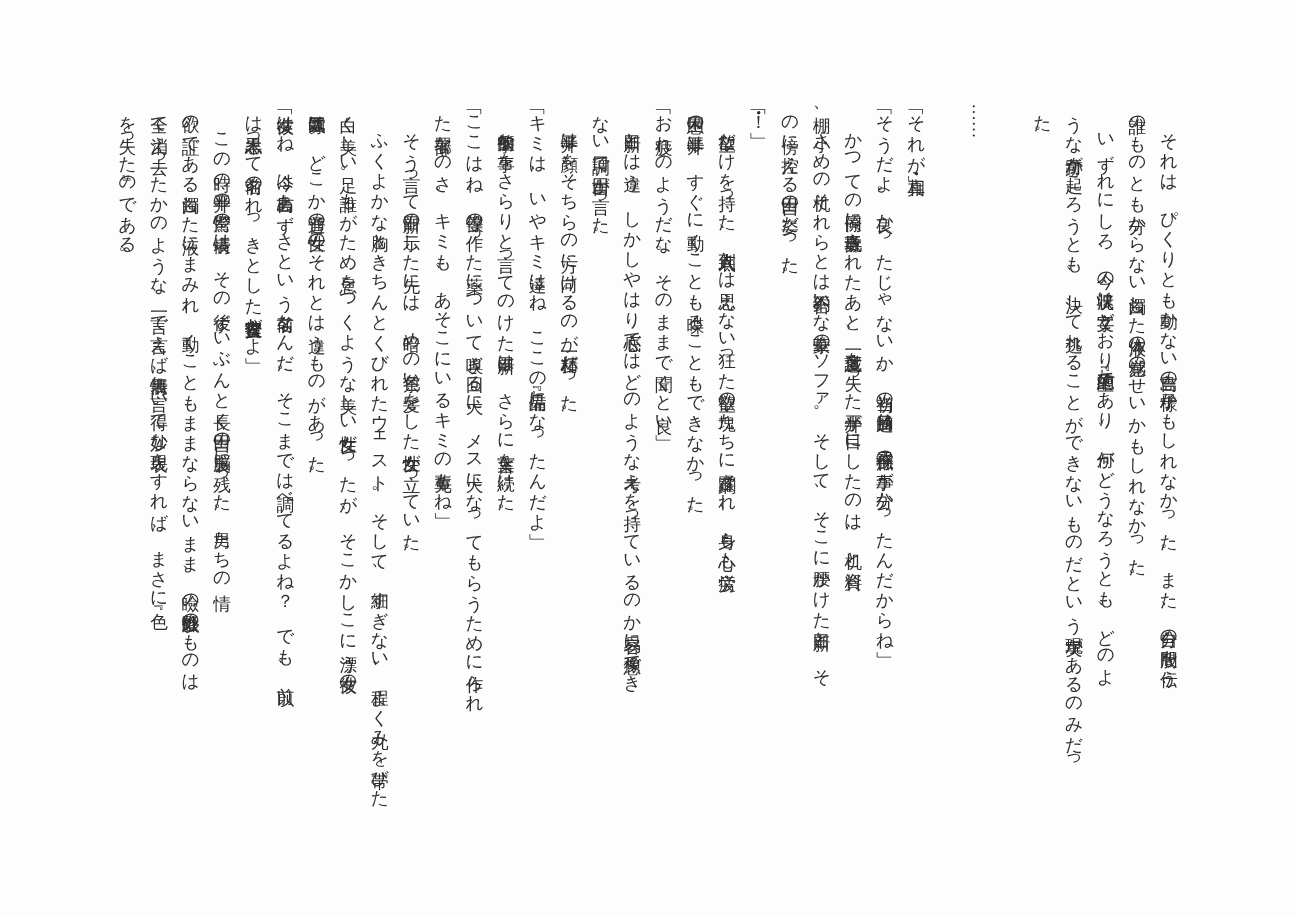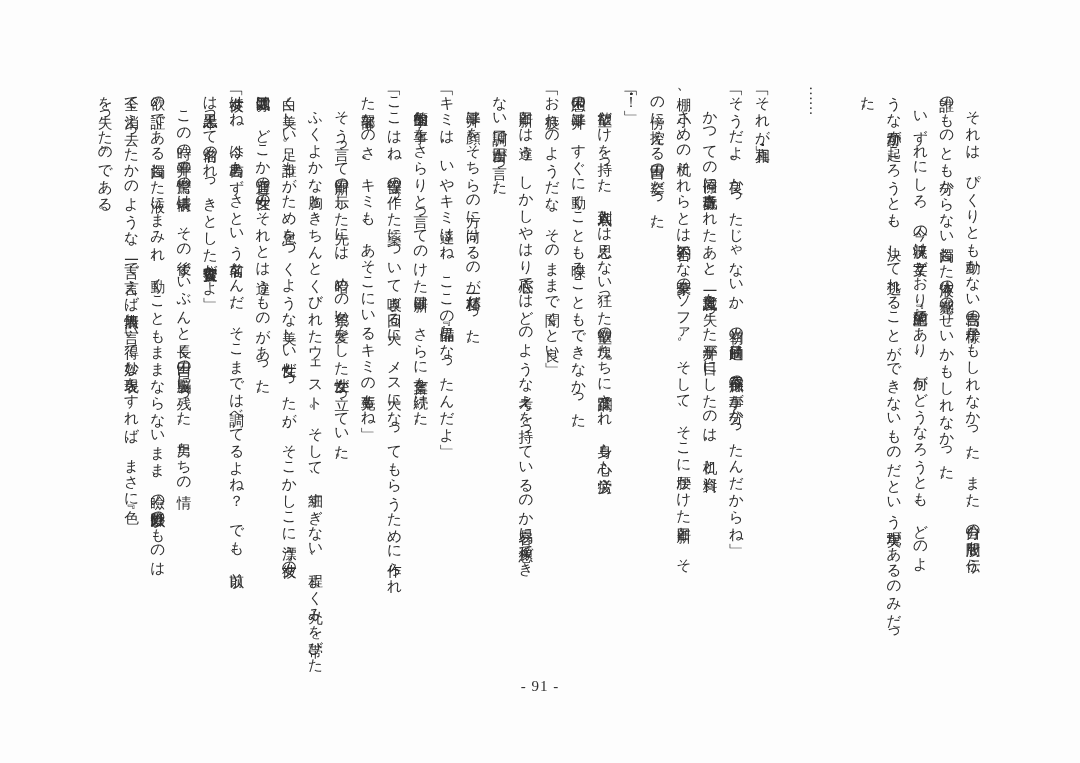--- a/index.html
+++ b/index.html
@@ -76,14 +76,13 @@
     <div class="tline">　ふくよかな胸ときちんとくびれたウェスト。そして、細すぎない、程よく丸みを帯びた</div>
     <div class="tline">白く美しい足。誰もがため息をつくような美しい女性だったが、そこかしこに漂う彼女の</div>
     <div class="tline">雰囲気は、どこか普通の女性のそれとは違うものがあった。</div>
     <div class="tline">「彼女はね。今は吉島あずさという名前なんだ。そこまでは調べてるよね？　でも、以前</div>
     <div class="tline">は黒木忍って名前のれっきとした公安捜査官だよ」</div>
     <div class="tline">　この時の平井の驚愕の表情は、その後ずいぶんと長く吉田の脳裏に残った。男たちの情</div>
     <div class="tline">欲の証である白濁した液にまみれ、動くこともままならないまま、瞼の陰影以外のものは</div>
     <div class="tline">全て消え去ったかのような、一言で言えば無表情、言い得て妙な表現をすれば、まさに『色</div>
     <div class="tline">を失った』のである。</div>
   </div>
-  <div class="page-number">- 91 -</div>
 </div>
 
 </body></html>

